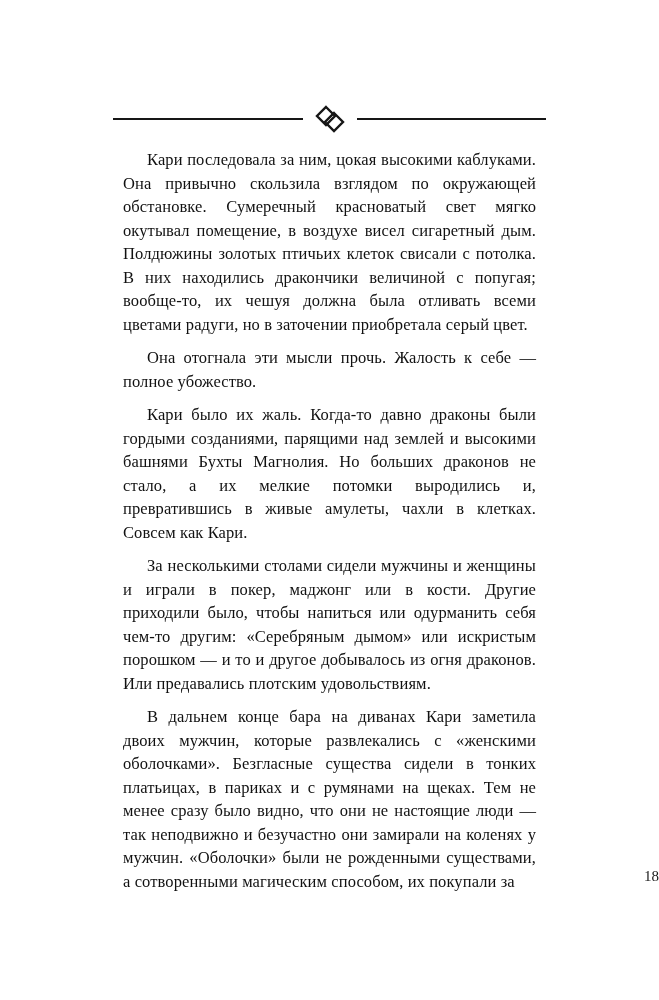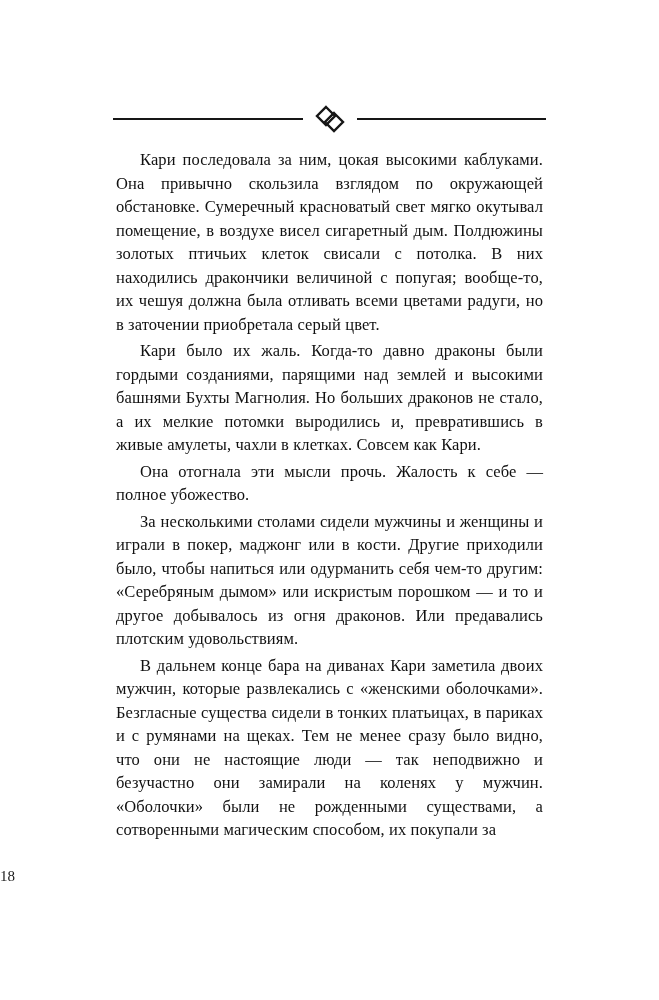--- a/index.html
+++ b/index.html
@@ -32,36 +32,36 @@
     flex: 1 1 auto;
     height: 0;
     border-top: 2px solid #161616;
   }
   .divider .ornament {
     flex: 0 0 auto;
     margin: 0 7px;
     line-height: 0;
   }
   .text-block p {
-    margin: 3px;
+    margin: 10px;
     padding: 0;
     font-size: 16.5px;
     line-height: 23.5px;
     text-align: justify;
     text-indent: 24px;
     letter-spacing: 0.1px;
     hyphens: auto;
     -webkit-hyphens: auto;
   }
   .page-number {
     position: absolute;
     left: 0;
     width: 659px;
     top: 868px;
-    text-align: left;
+    text-align: right;
     font-size: 15px;
     color: #1a1a1a;
   }
 </style>
 </head>
 <body>
 
 <div class="book-page">
   <div class="content">
 
@@ -73,22 +73,22 @@
             <path d="M16 3 L25 12 L16 21 L7 12 Z"></path>
             <path d="M24 9 L33 18 L24 27 L15 18 Z"></path>
           </g>
         </svg>
       </span>
       <span class="rule"></span>
     </div>
 
     <div class="text-block">
       <p>Кари последовала за ним, цокая высокими каблуками. Она привычно скользила взглядом по окружающей обстановке. Сумеречный красноватый свет мягко окутывал помещение, в воздухе висел сигаретный дым. Полдюжины золотых птичьих клеток свисали с потолка. В них находились дракончики величиной с попугая; вообще-то, их чешуя должна была отливать всеми цветами радуги, но в заточении приобретала серый цвет.</p>
+      <p>Она отогнала эти мысли прочь. Жалость к себе — полное убожество.</p>
       <p>Кари было их жаль. Когда-то давно драконы были гордыми созданиями, парящими над землей и высокими башнями Бухты Магнолия. Но больших драконов не стало, а их мелкие потомки выродились и, превратившись в живые амулеты, чахли в клетках. Совсем как Кари.</p>
-      <p>Она отогнала эти мысли прочь. Жалость к себе — полное убожество.</p>
       <p>За несколькими столами сидели мужчины и женщины и играли в покер, маджонг или в кости. Другие приходили было, чтобы напиться или одурманить себя чем-то другим: «Серебряным дымом» или искристым порошком — и то и другое добывалось из огня драконов. Или предавались плотским удовольствиям.</p>
       <p>В дальнем конце бара на диванах Кари заметила двоих мужчин, которые развлекались с «женскими оболочками». Безгласные существа сидели в тонких платьицах, в париках и с румянами на щеках. Тем не менее сразу было видно, что они не настоящие люди — так неподвижно и безучастно они замирали на коленях у мужчин. «Оболочки» были не рожденными существами, а сотворенными магическим способом, их покупали за</p>
     </div>
 
   </div>
 
   <div class="page-number">18</div>
 </div>
 
 </body></html>

